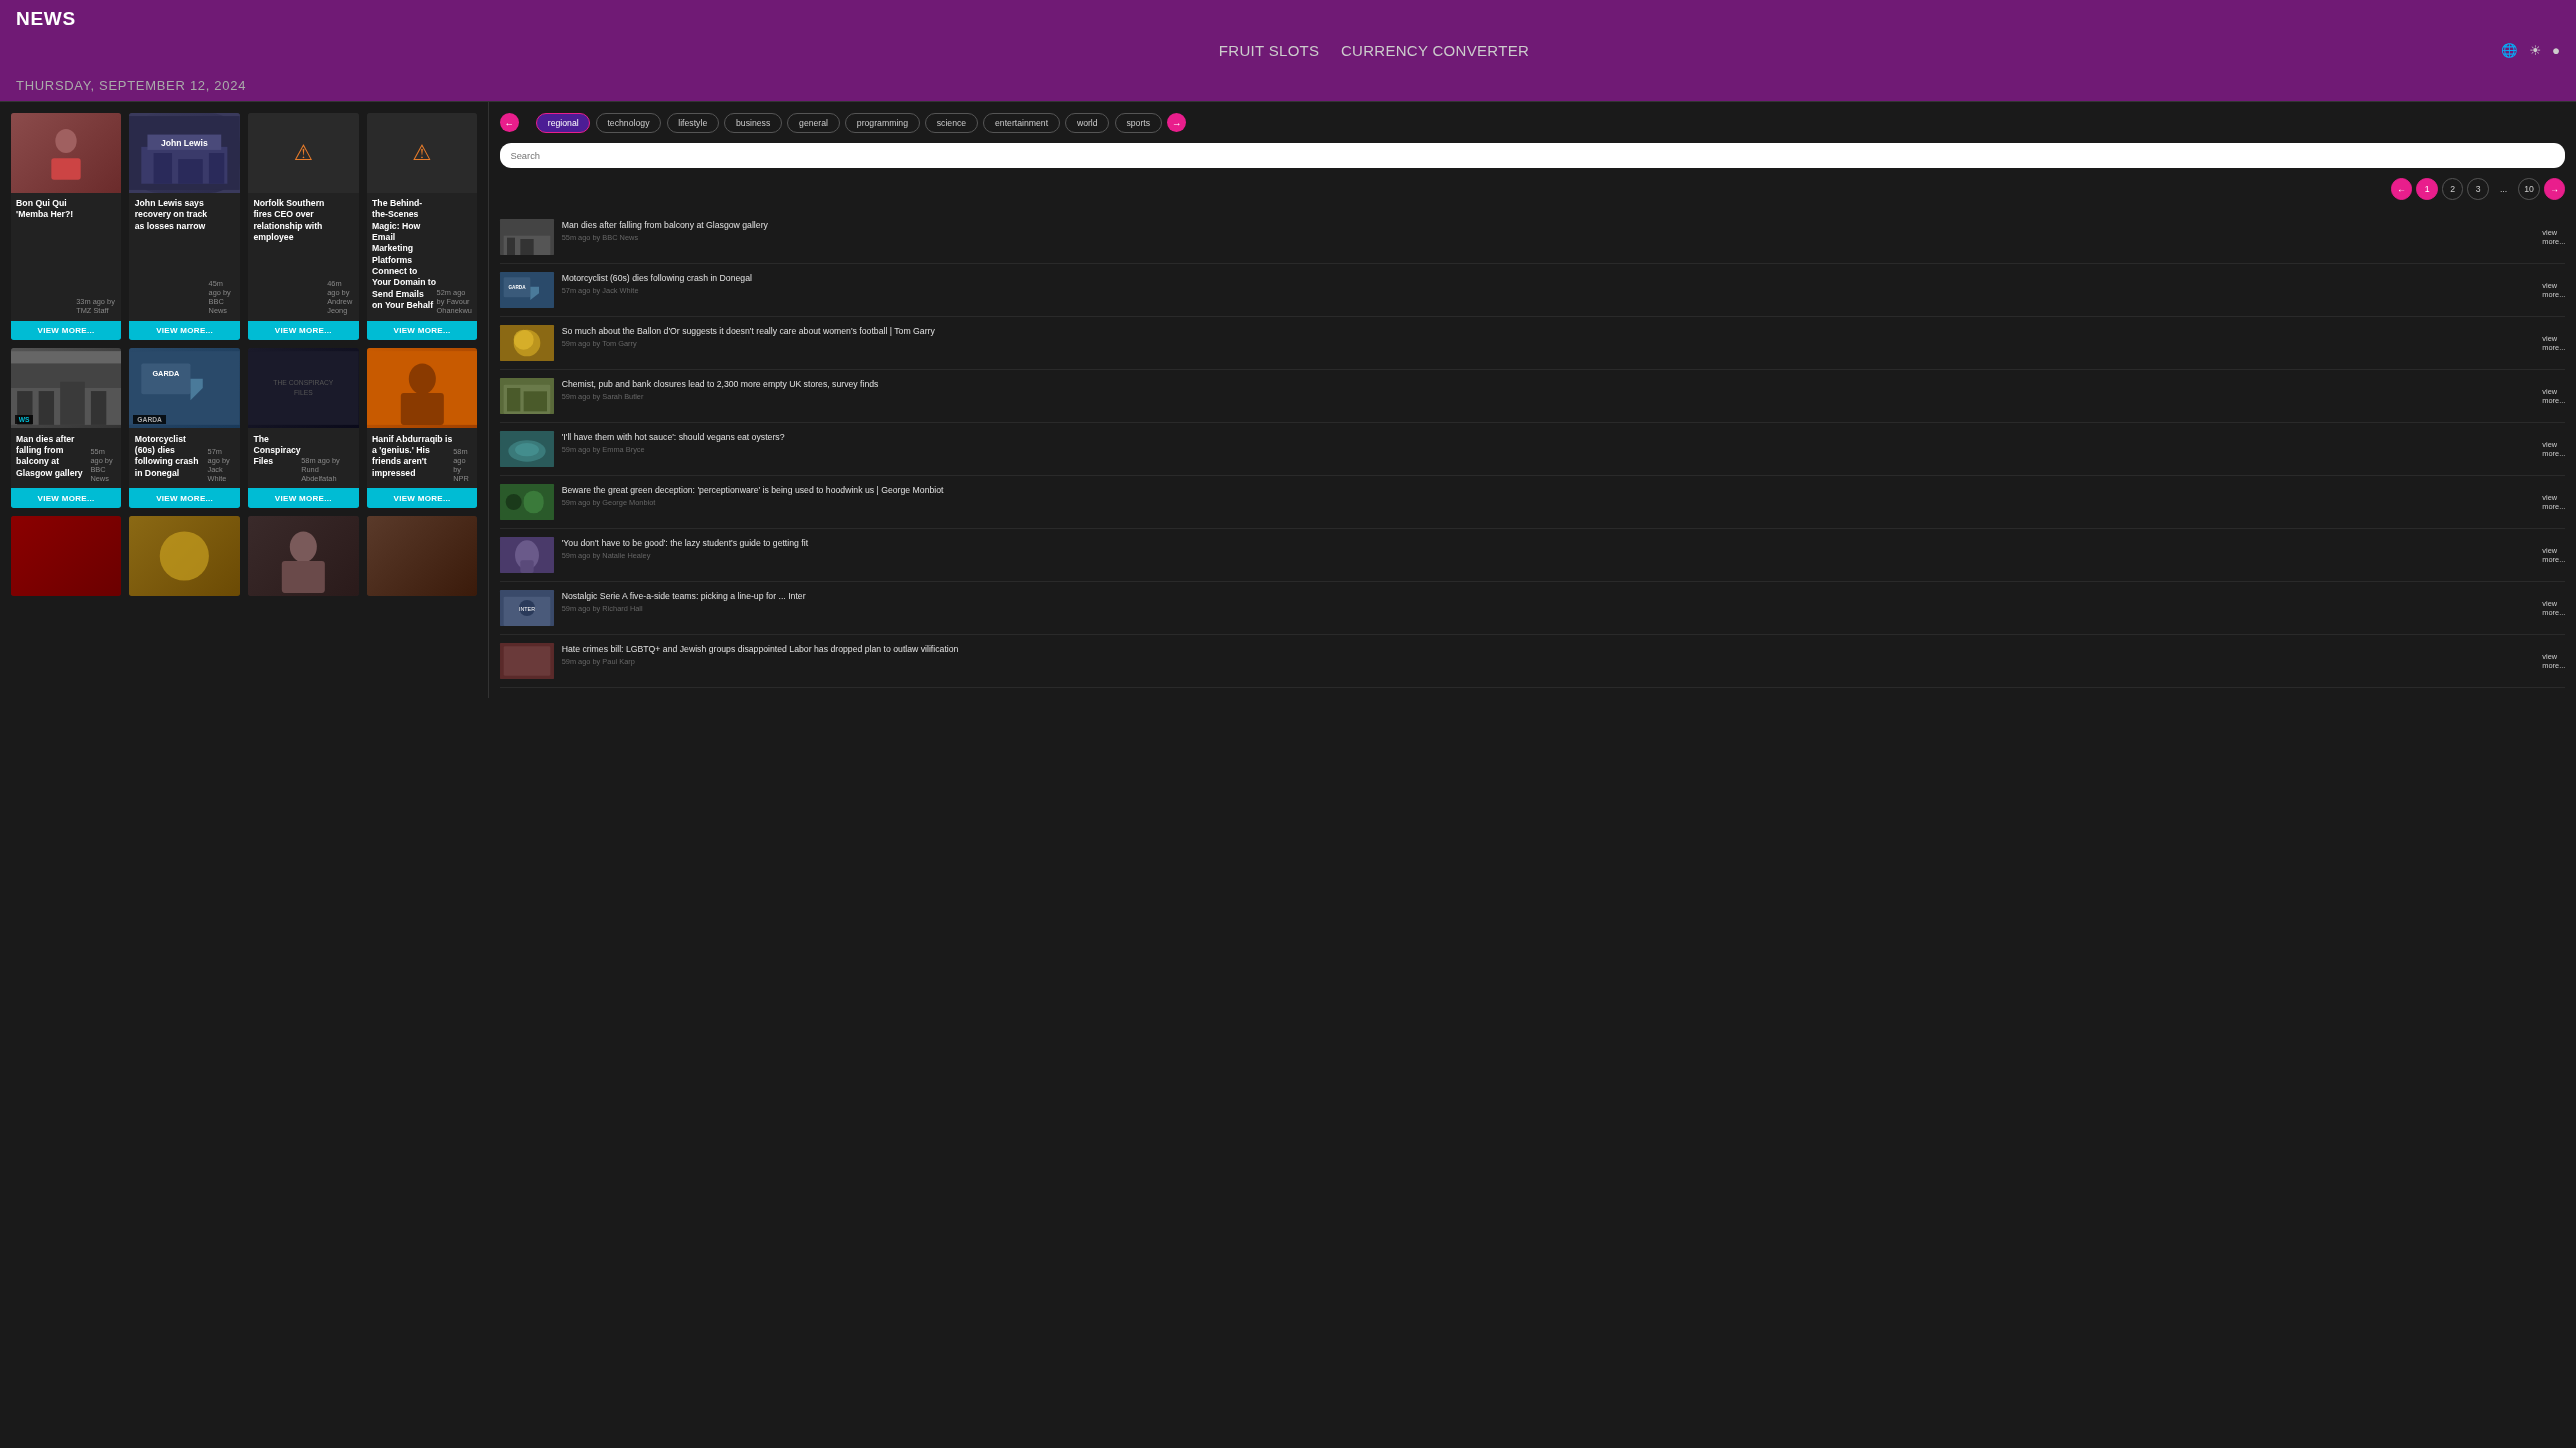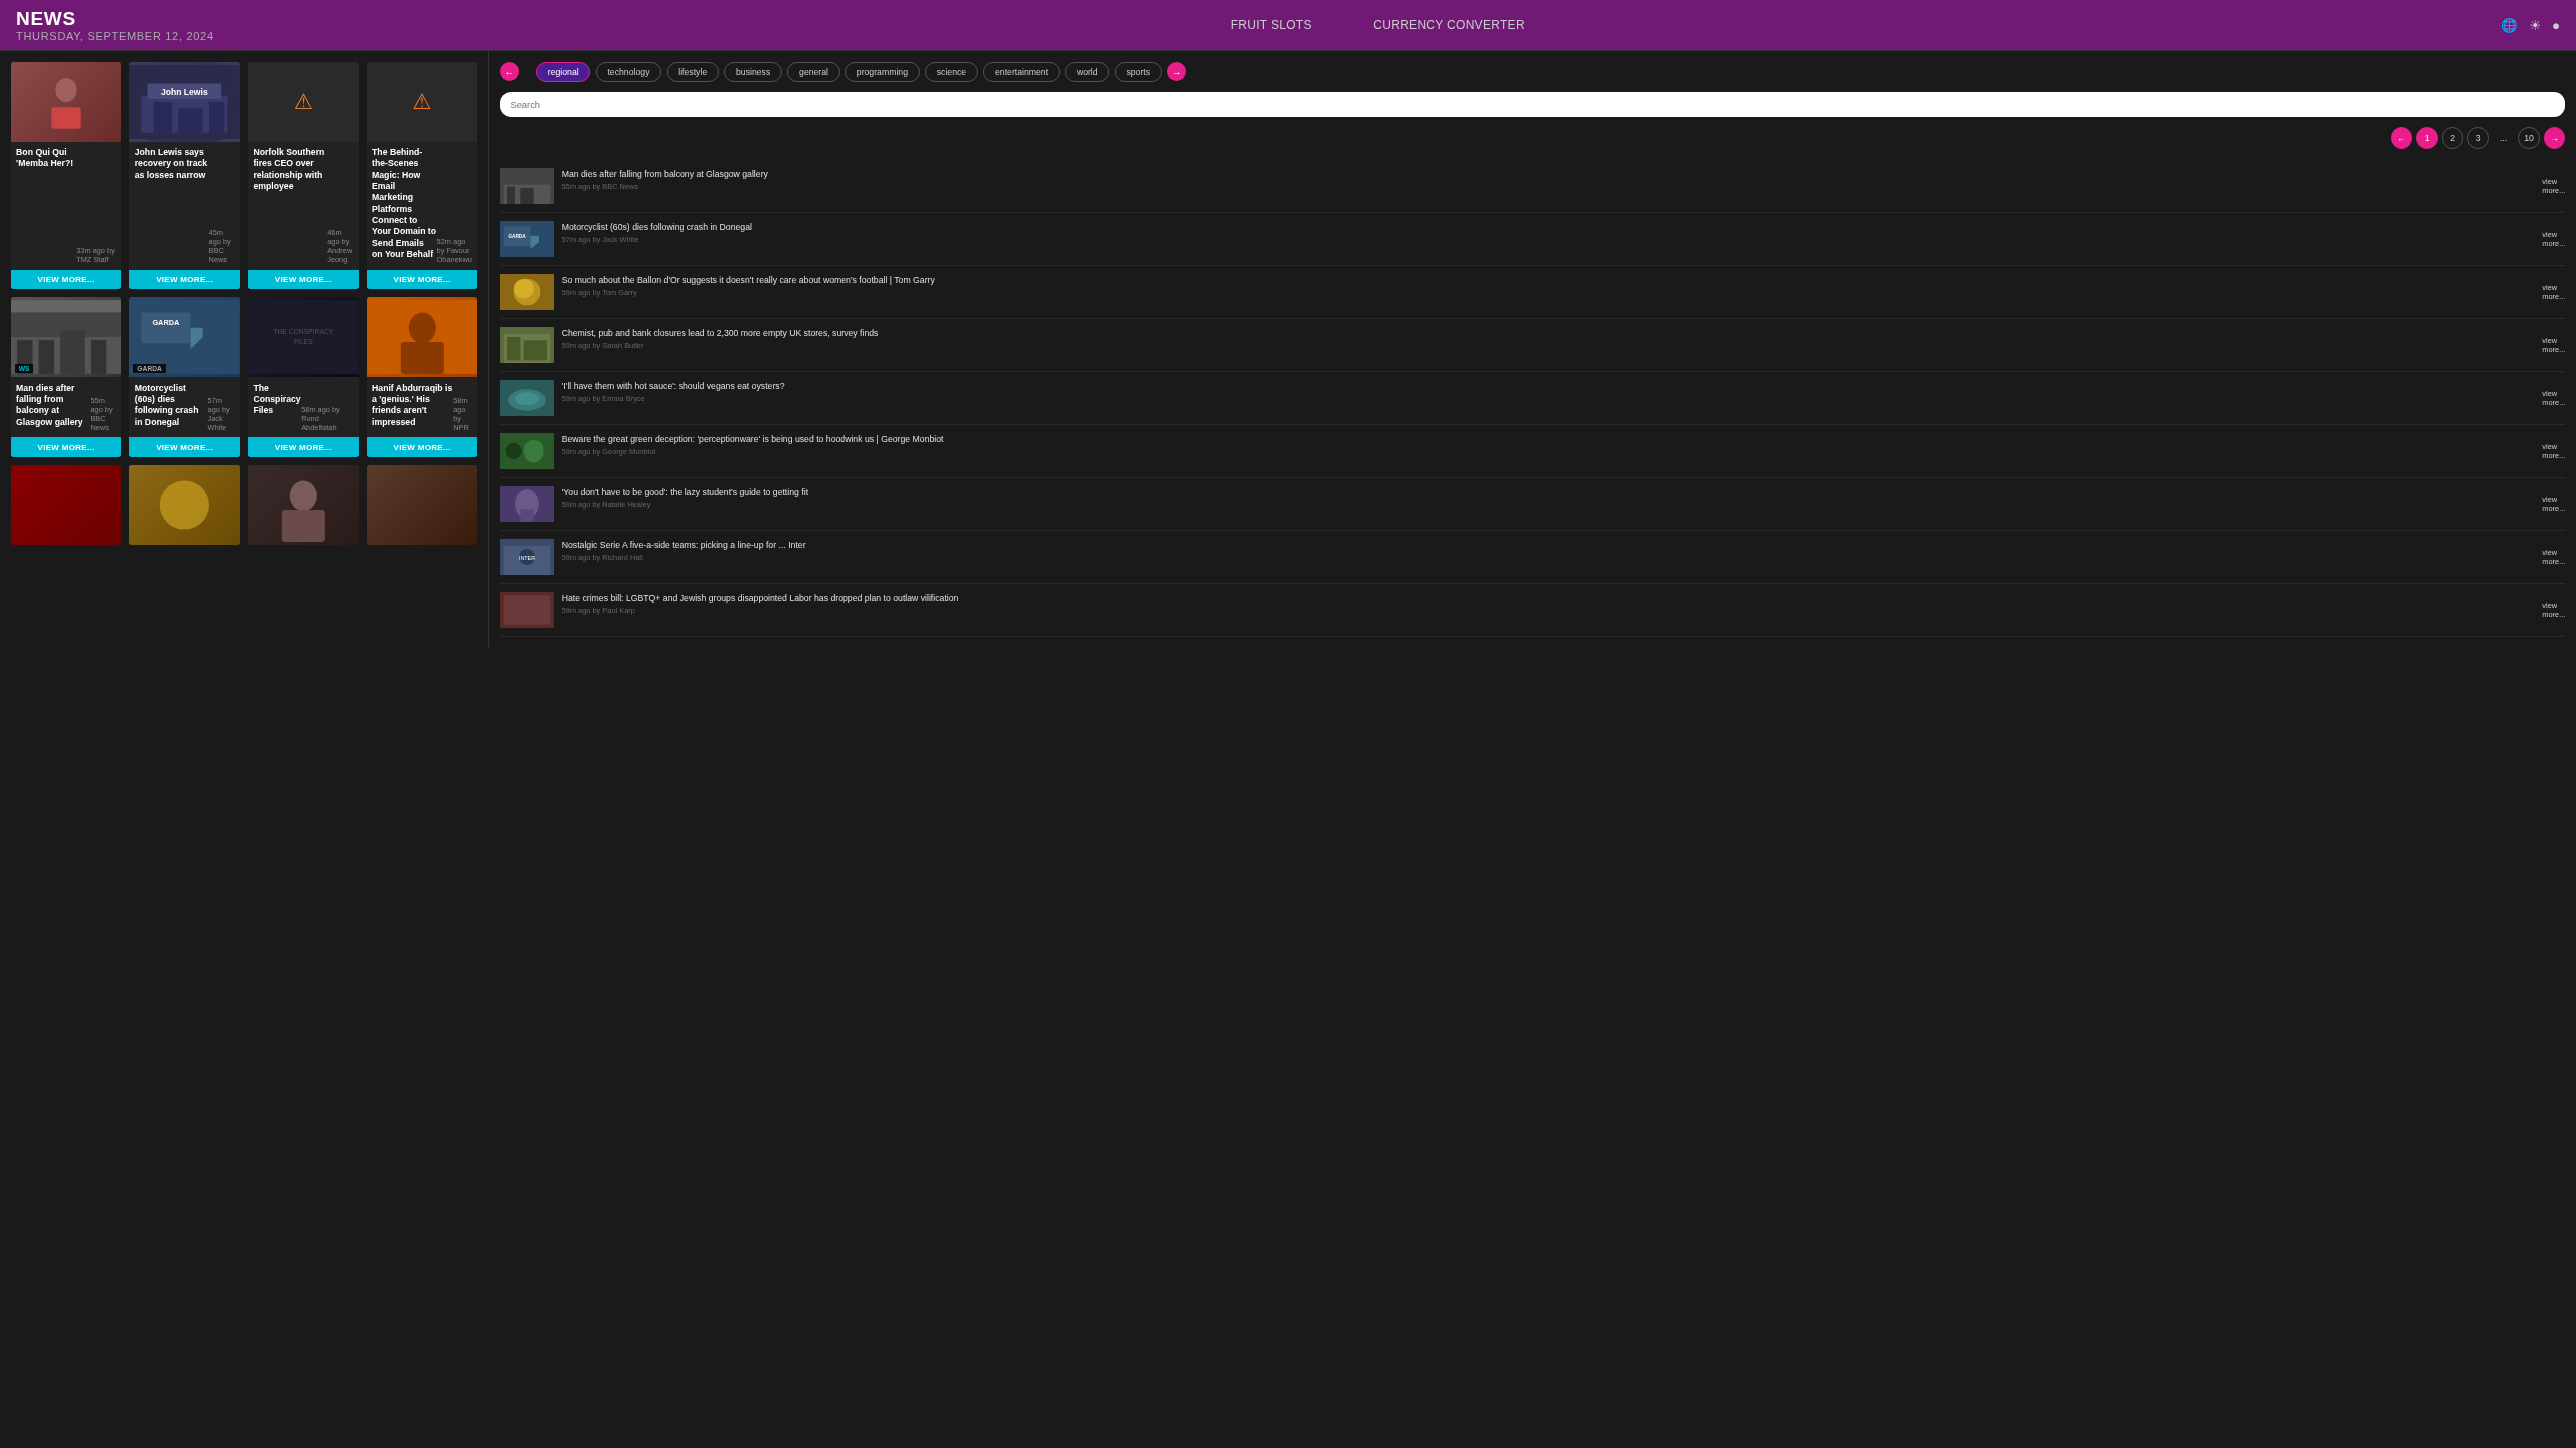--- a/index.html
+++ b/index.html
@@ -20,34 +20,34 @@
       justify-content: space-between;
       border-bottom: 0.7px solid #333;
     }
     .header-left .news-title {
       font-size: 19px;
       font-weight: bold;
       color: #fff;
       letter-spacing: 0.7px;
     }
     .header-left .date {
-      font-size: 11px;
+      font-size: 13px;
       color: #aaa;
       letter-spacing: 0.7px;
+      margin-top: 48px;
     }
     .header-center {
       display: flex;
       gap: 21.5px;
     }
     .header-center a {
       color: #ccc;
       text-decoration: none;
-      font-size: 12px;
+      font-size: 15px;
       letter-spacing: 0.3px;
-      margin-left: 40px;
     }
     .header-right {
       display: flex;
       gap: 10.7px;
       align-items: center;
     }
 
     
     .main-container {
       display: flex;

